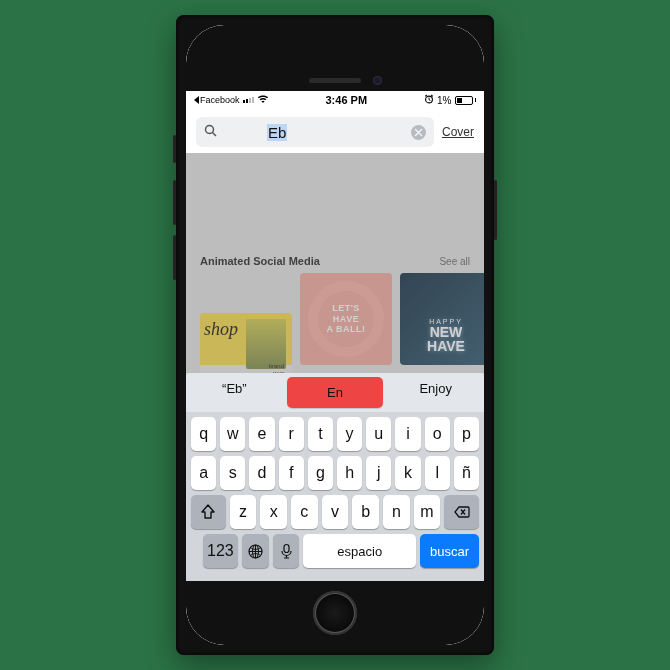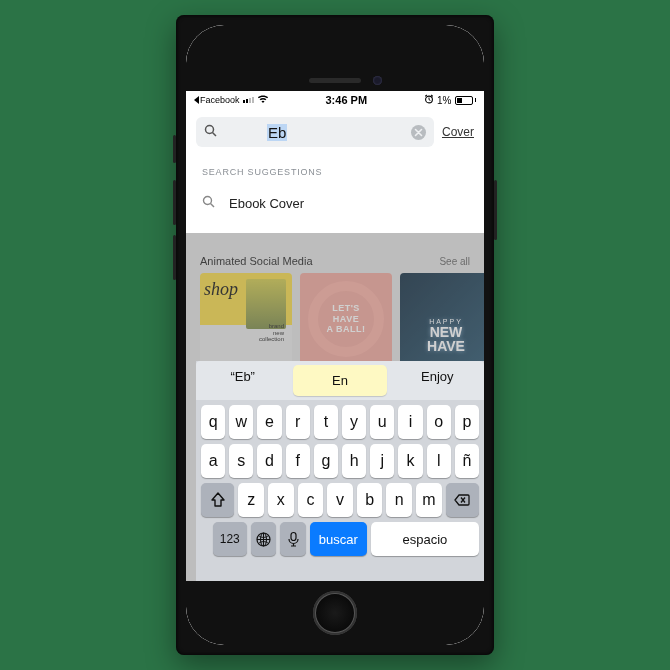--- a/index.html
+++ b/index.html
@@ -108,29 +108,29 @@
     padding-top: 92px;
   }
   .bg-dimmed::before {
     content:""; position:absolute; inset:0; background:rgba(120,120,120,0.35);
     z-index: 2;
   }
   .cats-head {
     display:flex; justify-content:space-between; align-items:center;
     padding: 10px 14px 6px; font-size: 11px;
   }
-  .cats-head .t { font-weight: 400; color:#222; }
+  .cats-head .t { font-weight: 700; color:#222; }
   .cats-head .s { color:#666; font-size:10px; }
   .cards { display:flex; gap:8px; padding: 0 0 0 14px; }
   .card {
     width: 92px; height: 92px; border-radius: 4px; flex-shrink:0;
     position:relative; overflow:hidden; font-size:8px; color:#fff;
     display:flex; align-items:center; justify-content:center; text-align:center;
   }
-  .card1 { background: linear-gradient(180deg,#f6d945 56%, #e8e8e8 56%); }
+  .card1 { background: linear-gradient(180deg,#f6d945 56%, #e8e8e8 56%); margin-top: 40px; }
   .card1 .shop { position:absolute; left:4px; top:6px; color:#111; font-family: cursive; font-size:18px; font-style:italic; }
   .card1 .pic { position:absolute; top:6px; right:6px; width:40px; height:50px; background:linear-gradient(#d0c94a,#7b8a45); border-radius:2px; }
   .card1 .txt { position:absolute; bottom:22px; right:8px; color:#222; font-size:6px; text-align:right; line-height:1.1; }
   .card2 { background:#f0a79b; }
   .card2 .ring { position:absolute; inset:8px; border:10px solid rgba(255,180,170,0.6); border-radius:50%; }
   .card2 .msg { position:relative; font-weight:700; font-size:9px; line-height:1.2; letter-spacing:0.5px; }
   .card3 { background: linear-gradient(135deg,#0f2a3f,#27536d); }
   .card3 .ny { font-weight:800; font-size:14px; line-height:1; text-shadow: 0 0 4px rgba(180,220,255,0.7); margin-top: 33px; }
   .card3 .ny small { display:block; font-size:7px; letter-spacing:2px; font-weight:400;}
 
@@ -141,42 +141,42 @@
   }
   .suggest-head {
     font-size: 9px; color: #8a8f95; letter-spacing: 0.8px;
     margin-bottom: 14px;
   }
   .suggest-row { display:flex; align-items:center; gap:14px; padding: 4px 0 12px; }
   .suggest-row .ic { color:#888; font-size:13px; }
   .suggest-row .lbl { font-size:13px; color:#222; }
 
   .keyboard {
-    position: absolute; left:10px; right:0; bottom:0;
+    position: absolute; left:0; right:0; bottom:0;
     background: #d2d5da; z-index: 20;
-    padding: 4px 3px 20px;
+    padding: 4px 3px 8px;
   }
   .predict { display:flex; background:#e3e6ea; border-radius:4px 4px 0 0; margin:-4px -3px 3px; }
   .predict div {
     flex:1; text-align:center; padding:8px 0; font-size:13px; color:#111;
   }
-  .predict div.mid { background:#fef9c3; border-radius:5px; margin:4px; box-shadow: 0 1px 1px rgba(0,0,0,0.15); }
+  .predict div.mid { background:#ef4444; border-radius:5px; margin:4px; box-shadow: 0 1px 1px rgba(0,0,0,0.15); }
   .predict .q { color:#111; }
   .krow { display:flex; gap:4px; margin:5px 2px; justify-content:center; }
   .key {
     background:#fff; border-radius:5px; height:34px; flex:1;
     display:flex; align-items:center; justify-content:center;
     font-size:16px; color:#111;
     box-shadow: 0 1px 1px rgba(0,0,0,0.3);
     min-width: 0;
   }
   .key.fn { background:#adb2bb; color:#111; font-size:14px; }
   .key.shift, .key.back { flex: 1.3; }
   .key.shift svg, .key.back svg { width:18px; height:18px; }
-  .krow4 .key.num { flex:1.3; font-size:12px;margin-left:12px; }
+  .krow4 .key.num { flex:1.3; font-size:16px;margin-left:12px; }
   .krow4 .key.globe, .krow4 .key.mic { flex:1; }
   .krow4 .key.space { flex:4.2; font-size:13px; }
   .krow4 .key.search { flex:2.2; background:#0a7bff; color:#fff; font-size:13px; }
 </style>
 </head>
 <body>
 
 <div class="phone">
   <div class="side-btn l1"></div>
   <div class="side-btn l2"></div>
@@ -270,32 +270,20 @@
             <div class="card card3">
               <span class="ny">
                 <small>HAPPY</small>
                 <span>NEW</span><br>
                 <span>HAVE</span>
               </span>
             </div>
           </div>
         </div>
 
-        <div class="suggest">
-          <div class="suggest-head">SEARCH SUGGESTIONS</div>
-          <div class="suggest-row">
-            <span class="ic">
-              <svg width="13" height="13" viewBox="0 0 13 13">
-                  <circle cx="5.5" cy="5.5" r="4" fill="none" stroke="#888" stroke-width="1.4"></circle>
-                  <line x1="8.5" y1="8.5" x2="12" y2="12" stroke="#888" stroke-width="1.4"></line>
-                </svg>
-            </span>
-            <span class="lbl">Ebook Cover</span>
-          </div>
-        </div>
 
         <div class="keyboard">
           <div class="predict">
             <div class="q">“Eb”</div>
             <div class="mid">En</div>
             <div>Enjoy</div>
           </div>
           <div class="krow">
             <div class="key">q</div>
             <div class="key">w</div>
@@ -348,22 +336,22 @@
                   <path d="M2 8.5 H15 M8.5 2 V15 M3.5 4.5 C6 7 11 7 13.5 4.5 M3.5 12.5 C6 10 11 10 13.5 12.5" fill="none" stroke="#111" stroke-width="1"></path>
                   <ellipse cx="8.5" cy="8.5" rx="3" ry="6.5" fill="none" stroke="#111" stroke-width="1"></ellipse>
                 </svg>
             </div>
             <div class="key fn mic">
               <svg width="15" height="17" viewBox="0 0 15 17">
                   <rect x="5" y="1.5" width="5" height="8" rx="2.5" fill="none" stroke="#111" stroke-width="1.2"></rect>
                   <path d="M3 8 A4.5 4.5 0 0 0 12 8 M7.5 12.5 V15 M5 15 H10" fill="none" stroke="#111" stroke-width="1.2"></path>
                 </svg>
             </div>
+            <div class="key space">espacio</div>
             <div class="key search">buscar</div>
-            <div class="key space">espacio</div>
           </div>
         </div>
 
       </div>
     </div>
 
     <div class="home-area">
       <div class="home-btn"></div>
     </div>
   </div>

